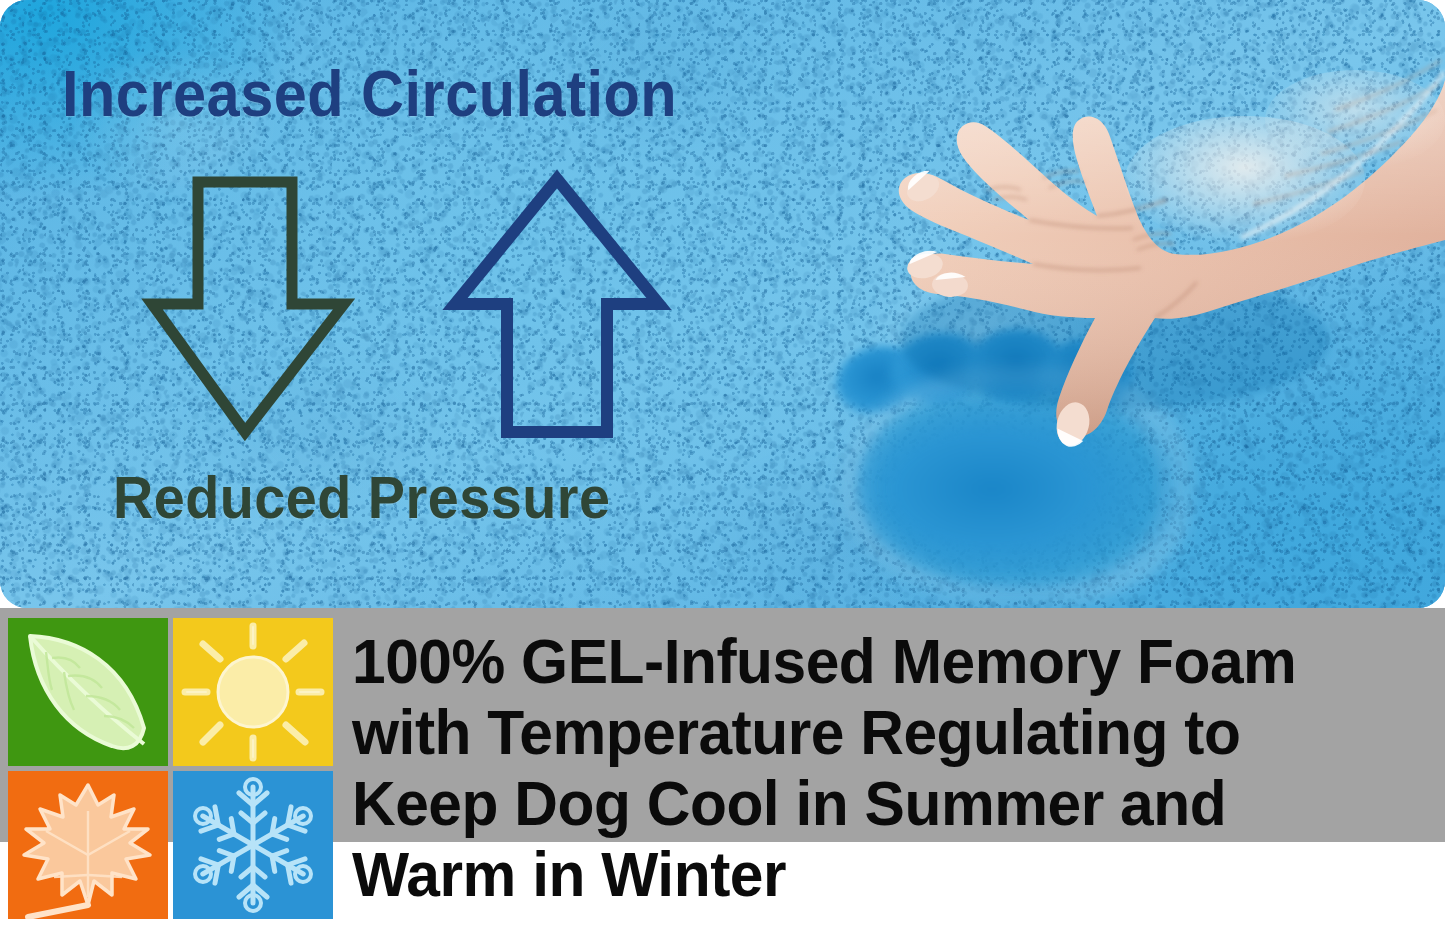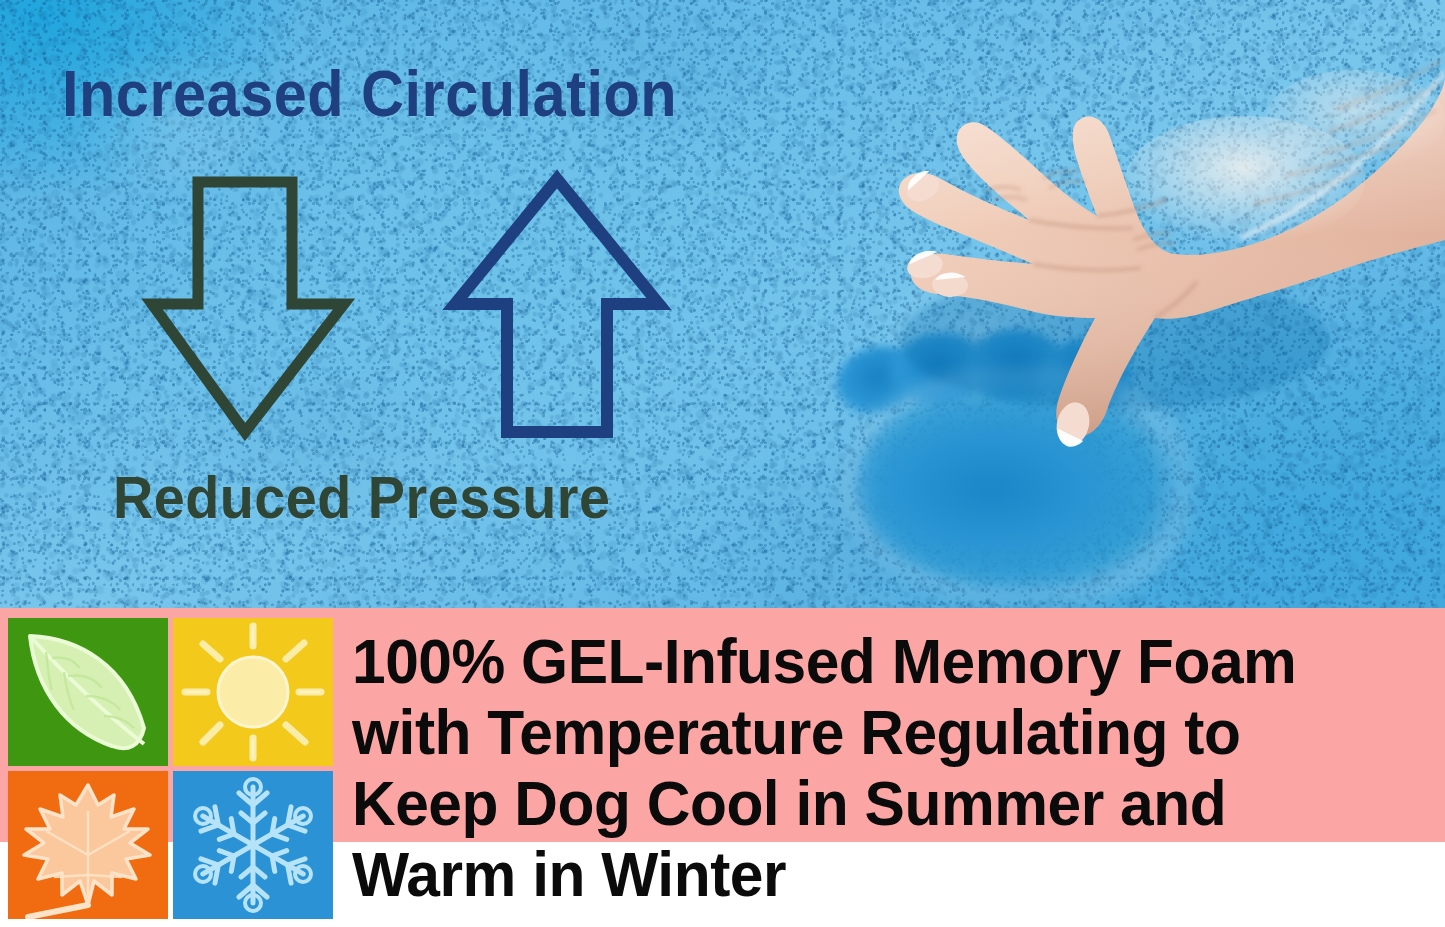--- a/index.html
+++ b/index.html
@@ -20,20 +20,21 @@
   }
 
   
   #foam-panel {
     position: absolute;
     left: 0; top: 0;
     width: 1445px;
     height: 608px;
     overflow: hidden;
     background: #5bb4e4;
+    border-radius: 27px;
   }
 
   
   .foam-base {
     position: absolute;
     inset: 0;
     background:
       radial-gradient(ellipse 420px 300px at 3% 2%,  #1fa6dd 0%, rgba(31,166,221,0) 62%),
       radial-gradient(ellipse 700px 420px at 92% 88%, #3fa8dd 0%, rgba(63,168,221,0) 70%),
       radial-gradient(ellipse 900px 600px at 35% 40%, #6ec2ea 0%, rgba(110,194,234,0) 75%),
@@ -181,21 +182,21 @@
   
   .hand { position: absolute; left: 0; top: 0; width: 630px; height: 608px; }
   .skin-svg { display: block; width: 100%; height: 100%; }
 
   
   #info-panel {
     position: absolute;
     left: 0; top: 608px;
     width: 1445px;
     height: 234px;
-    background: #fca5a5;
+    background: #a3a3a3;
     display: flex;
     align-items: flex-start;
     text-decoration: underline;
   }
 
   #icon-grid {
     position: absolute;
     left: 8px;
     top: 10px;
     width: 325px;

